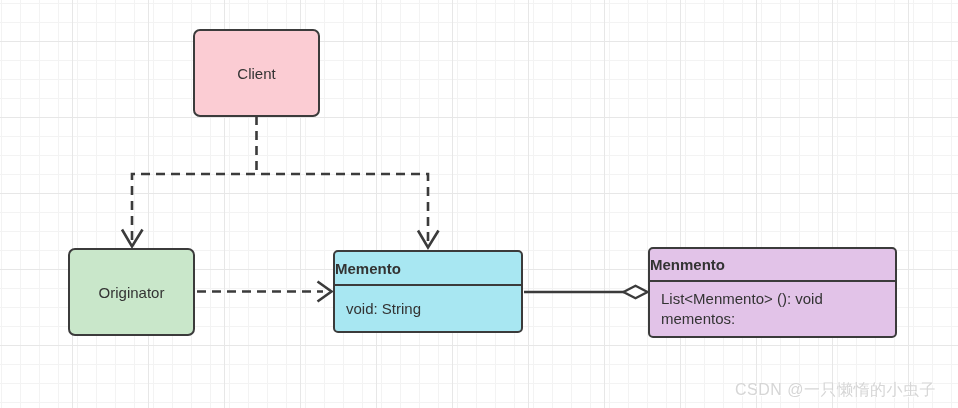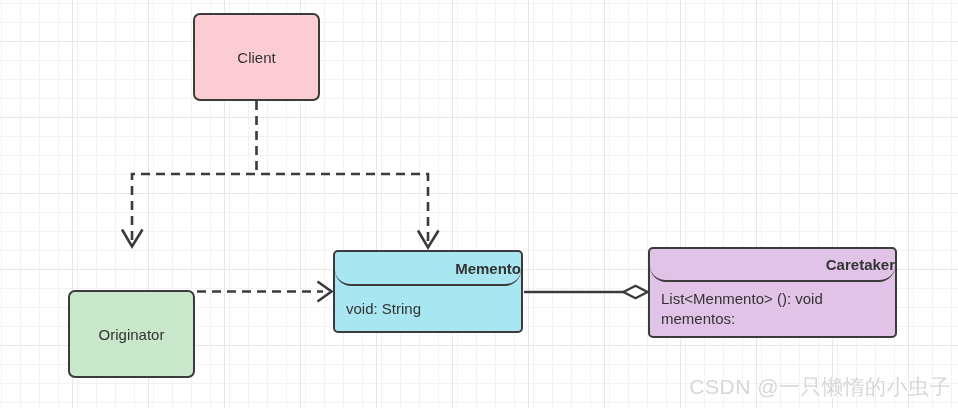--- a/index.html
+++ b/index.html
@@ -62,43 +62,42 @@
   .uml-node.compound {
     border-radius: 5px;
     display: flex;
     flex-direction: column;
   }
   .node-header {
     box-sizing: border-box;
     border-bottom: 2.6px solid #3b3b3b;
     display: flex;
     align-items: center;
-    justify-content: flex-end;
+    justify-content: flex-start;
     font-weight: bold;
-    border-radius: 16px;
   }
   .node-body {
     flex: 1;
     display: flex;
     flex-direction: column;
     justify-content: center;
     padding-left: 11px;
     line-height: 20px;
   }
   #node-client      { left: 193px; top: 13px;  width: 127px; height: 88px; }
   #node-originator  { left: 68px;  top: 248px; width: 127px; height: 88px; }
   #node-memento     { left: 333px; top: 250px; width: 190px; height: 83px; }
   #node-memento .node-header   { height: 34px; }
   #node-caretaker   { left: 648px; top: 247px; width: 249px; height: 91px; }
   #node-caretaker .node-header { height: 33px; }
   .watermark {
     position: absolute;
-    right: 7px;
+    right: 22px;
     bottom: 7px;
-    font-size: 21px;
+    font-size: 16px;
     letter-spacing: 0.5px;
     color: #d6d6d6;
     text-shadow: 1px 1px 0 #ffffff;
     user-select: none;
     margin-top: 38px;
   }
 </style>
 </head>
 <body>
 
@@ -113,40 +112,40 @@
     <path class="edge dashed" d="M197 291.5 L323 291.5"></path>
 
     <path class="arrowhead" d="M122 229.5 L132 246.5 L142.5 229.5"></path>
     <path class="arrowhead" d="M418 230.5 L428 247.5 L438.5 230.5"></path>
     <path class="arrowhead" d="M317.5 281.5 L331.5 291.5 L317.5 301.5"></path>
 
     <path class="edge" d="M524 292 L624 292"></path>
     <path class="diamond" d="M623.5 292 L635.5 285.8 L647.5 292 L635.5 298.2 Z"></path>
   </svg>
 
-  <div class="uml-node simple" id="node-client" style="background-color: rgb(251, 204, 211);">
+  <div class="uml-node simple" id="node-client" style="background-color: rgb(251, 204, 211); margin-top: 16px;">
     <span>Client</span>
   </div>
 
-  <div class="uml-node simple" id="node-originator" style="background-color: rgb(201, 231, 202); margin-top: 42px;">
+  <div class="uml-node simple" id="node-originator" style="background-color: rgb(201, 231, 202);">
     <span>Originator</span>
   </div>
 
   <div class="uml-node compound" id="node-memento" style="background-color: rgb(168, 231, 242);">
     <div class="node-header">
       <span>Memento</span>
     </div>
     <div class="node-body">
       <span>void: String</span>
     </div>
   </div>
 
   <div class="uml-node compound" id="node-caretaker" style="background-color: rgb(226, 195, 232);">
     <div class="node-header">
-      <span>Caretaker</span>
+      <span>Menmento</span>
     </div>
     <div class="node-body">
       <span>List&lt;Menmento&gt; (): void</span>
       <span>mementos:</span>
     </div>
   </div>
 
   <div class="watermark">CSDN @一只懒惰的小虫子</div>
 
 </div>

